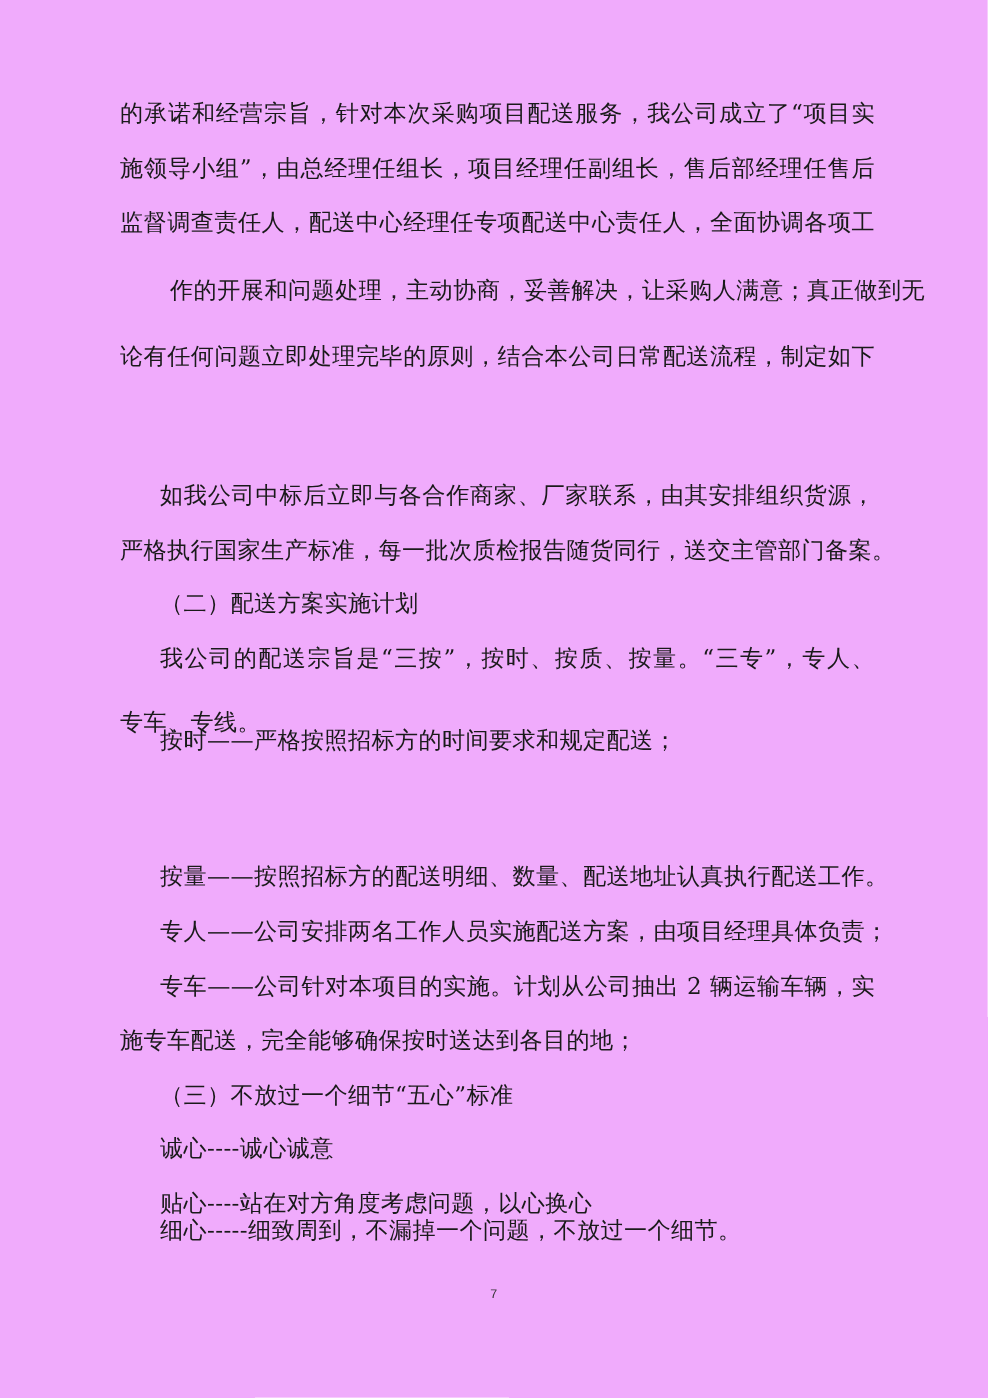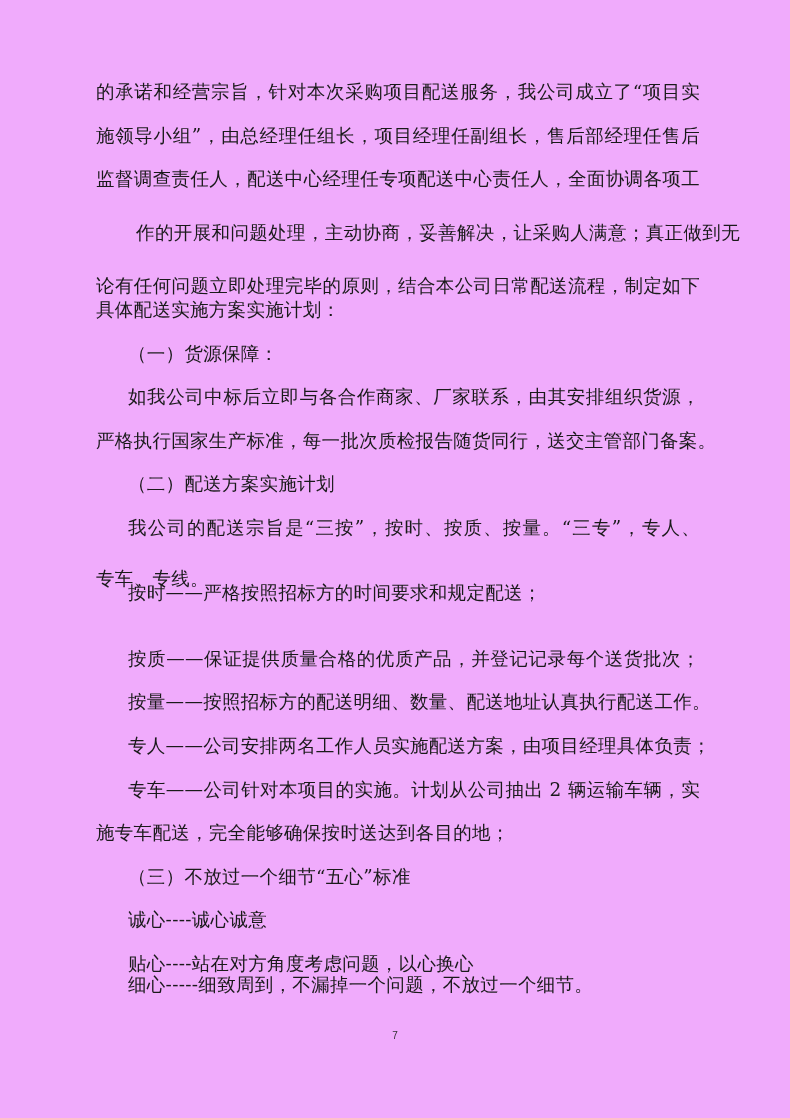--- a/index.html
+++ b/index.html
@@ -50,29 +50,26 @@
   </style>
 </head>
 <body>
 
 <div class="page">
   <div class="line justify" style="top: 80px;">的承诺和经营宗旨，针对本次采购项目配送服务，我公司成立了“项目实</div>
   <div class="line justify" style="top: 123.6px;">施领导小组”，由总经理任组长，项目经理任副组长，售后部经理任售后</div>
   <div class="line justify" style="top: 167.2px;">监督调查责任人，配送中心经理任专项配送中心责任人，全面协调各项工</div>
   <div class="line justify" style="top: 221px; margin-left: 40px;">作的开展和问题处理，主动协商，妥善解决，让采购人满意；真正做到无</div>
   <div class="line justify" style="top: 254.4px; margin-top: 20px;">论有任何问题立即处理完毕的原则，结合本公司日常配送流程，制定如下</div>
-  <div class="line" style="top: 298px;">具体配送实施方案实施计划：</div>
-  <div class="line indent" style="top: 341.6px;">（一）货源保障：</div>
   <div class="line indent justify" style="top: 385.2px; width: 572px;">如我公司中标后立即与各合作商家、厂家联系，由其安排组织货源，</div>
   <div class="line justify" style="top: 428.8px;">严格执行国家生产标准，每一批次质检报告随货同行，送交主管部门备案。</div>
   <div class="line indent" style="top: 472.4px;">（二）配送方案实施计划</div>
   <div class="line indent justify" style="top: 516px; width: 572px;">我公司的配送宗旨是“三按”，按时、按质、按量。“三专”，专人、</div>
   <div class="line" style="top: 567px;">专车、专线。</div>
   <div class="line indent" style="top: 581px;">按时——严格按照招标方的时间要求和规定配送；</div>
-  <div class="line indent justify" style="top: 646.8px; width: 572px;">按质——保证提供质量合格的优质产品，并登记记录每个送货批次；</div>
   <div class="line indent justify" style="top: 690.4px; width: 572px;">按量——按照招标方的配送明细、数量、配送地址认真执行配送工作。</div>
   <div class="line indent justify" style="top: 734px; width: 572px;">专人——公司安排两名工作人员实施配送方案，由项目经理具体负责；</div>
   <div class="line indent justify" style="top: 777.6px; width: 572px;">专车——公司针对本项目的实施。计划从公司抽出 2 辆运输车辆，实</div>
   <div class="line" style="top: 821.2px;">施专车配送，完全能够确保按时送达到各目的地；</div>
   <div class="line indent" style="top: 864.8px;">（三）不放过一个细节“五心”标准</div>
   <div class="line indent" style="top: 908.4px;">诚心----诚心诚意</div>
   <div class="line indent" style="top: 952px;">贴心----站在对方角度考虑问题，以心换心</div>
   <div class="line indent" style="top: 973px;">细心-----细致周到，不漏掉一个问题，不放过一个细节。</div>
 
   <div class="page-number">7</div>

